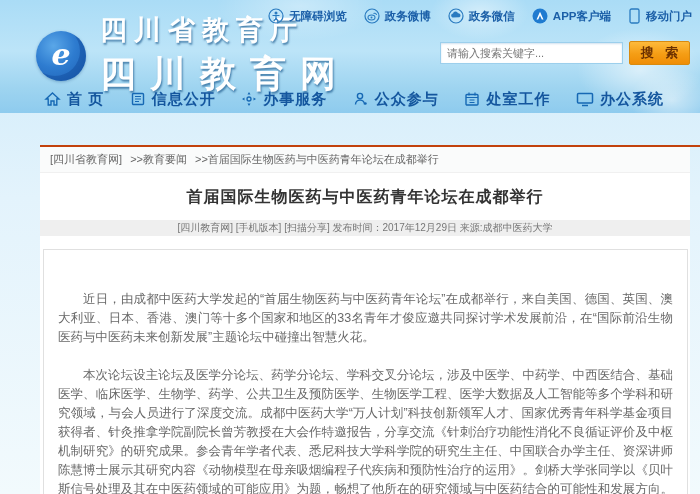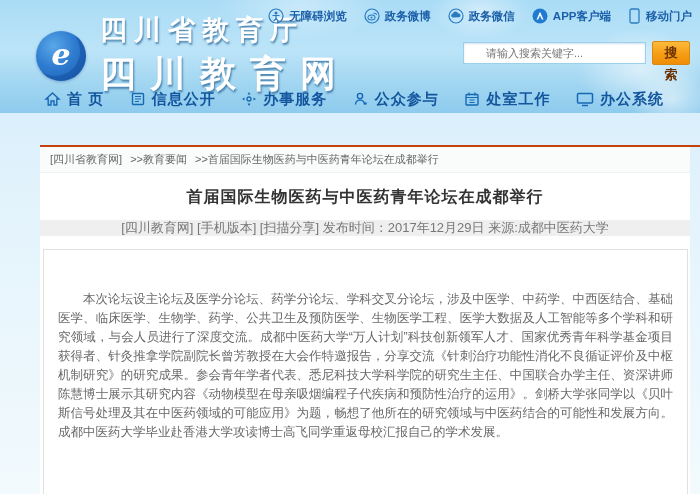--- a/index.html
+++ b/index.html
@@ -31,25 +31,25 @@
   .site-name .l1 { font-size:27px; letter-spacing:7px; }
   .site-name .l2 { font-size:36px; letter-spacing:14px; margin-top:2px; }
 
   .top-links { position:absolute; right:8px; top:8px; display:flex; align-items:flex-start; gap:17px; }
   .top-link { display:flex; align-items:center; gap:5px; color:#1b5fa8; font-size:11.5px; font-weight:bold; cursor:pointer; }
   .top-link svg { display:block; }
 
   .search-row { position:absolute; right:10px; top:41px; display:flex; align-items:center; }
   .search-input {
     width:183px; height:22px; border:1px solid #9ccfec; background:#fff;
-    font-size:11px; color:#555; padding:0 22px; outline:none;
+    font-size:11px; color:#555; padding:0 6px; outline:none;
     box-shadow:inset 0 1px 2px rgba(120,170,210,.35);
   }
   .search-btn {
-    margin-left:6px; width:38px; height:24px; border:1px solid #d88a10;
+    margin-left:6px; width:61px; height:24px; border:1px solid #d88a10;
     background:linear-gradient(180deg,#fdba3c 0%,#f59d14 55%,#ef8d06 100%);
     color:#6b3000; font-size:13px; font-weight:bold; letter-spacing:4px;
     text-align:center; line-height:22px; cursor:pointer; border-radius:2px;
     padding-left:4px;
   }
 
   .nav { position:absolute; left:4px; bottom:0; width:700px; height:28px; display:flex; align-items:center; padding:0 40px; justify-content:space-between; }
   .nav-item { display:flex; align-items:center; gap:6px; color:#14569e; font-size:15px; font-weight:bold; cursor:pointer; letter-spacing:1px; }
   .nav-item svg { display:block; color:#1668b4; }
 
@@ -57,21 +57,21 @@
   .main-row { margin-left:40px; width:660px; border-top:2px solid #c2410c; height:379px;margin-top:32px; }
   .page { width:650px; height:100%; background:#fff; overflow:hidden; }
 
   .breadcrumb { height:26px; background:#fafbfb; border-bottom:1px solid #f0f0f0;
     font-size:11px; color:#666; display:flex; align-items:center; padding:0 10px; gap:8px; }
 
   .article-title { text-align:center; font-size:16px; font-weight:bold; color:#333;
     padding:14px 0 12px; letter-spacing:1px; }
 
   .meta-bar { height:16px; line-height:16px; background:#efefef; text-align:center;
-    font-size:13px; color:#777; }
+    font-size:10px; color:#777; }
 
   .article-box { margin:13px 2px 0 3px; border:1px solid #e0e0e0; background:#fff;
     padding:40px 14px 60px; }
   .article-box p { font-size:12.5px; color:#686868; line-height:19px; text-indent:2em;
     margin-bottom:19px; text-align:justify; }
 </style>
 </head>
 <body>
 
 <div class="header">
@@ -204,18 +204,19 @@
       <span>[四川省教育网]</span>
       <span>&gt;&gt;教育要闻</span>
       <span>&gt;&gt;首届国际生物医药与中医药青年论坛在成都举行</span>
     </div>
 
     <div class="article-title">首届国际生物医药与中医药青年论坛在成都举行</div>
 
     <div class="meta-bar">[四川教育网] [手机版本] [扫描分享] 发布时间：2017年12月29日  来源:成都中医药大学</div>
 
     <div class="article-box">
+      <p>近日，由成都中医药大学发起的“首届生物医药与中医药青年论坛”在成都举行，来自美国、德国、英国、澳大利亚、日本、香港、澳门等十多个国家和地区的33名青年才俊应邀共同探讨学术发展前沿，在“国际前沿生物医药与中医药未来创新发展”主题论坛中碰撞出智慧火花。</p>
       <p>本次论坛设主论坛及医学分论坛、药学分论坛、学科交叉分论坛，涉及中医学、中药学、中西医结合、基础医学、临床医学、生物学、药学、公共卫生及预防医学、生物医学工程、医学大数据及人工智能等多个学科和研究领域，与会人员进行了深度交流。成都中医药大学“万人计划”科技创新领军人才、国家优秀青年科学基金项目获得者、针灸推拿学院副院长曾芳教授在大会作特邀报告，分享交流《针刺治疗功能性消化不良循证评价及中枢机制研究》的研究成果。参会青年学者代表、悉尼科技大学科学院的研究生主任、中国联合办学主任、资深讲师陈慧博士展示其研究内容《动物模型在母亲吸烟编程子代疾病和预防性治疗的运用》。剑桥大学张同学以《贝叶斯信号处理及其在中医药领域的可能应用》为题，畅想了他所在的研究领域与中医药结合的可能性和发展方向。成都中医药大学毕业赴香港大学攻读博士高飞同学重返母校汇报自己的学术发展。</p>
 
     </div>
 
   </div>
 </div>
 
 </body></html>

